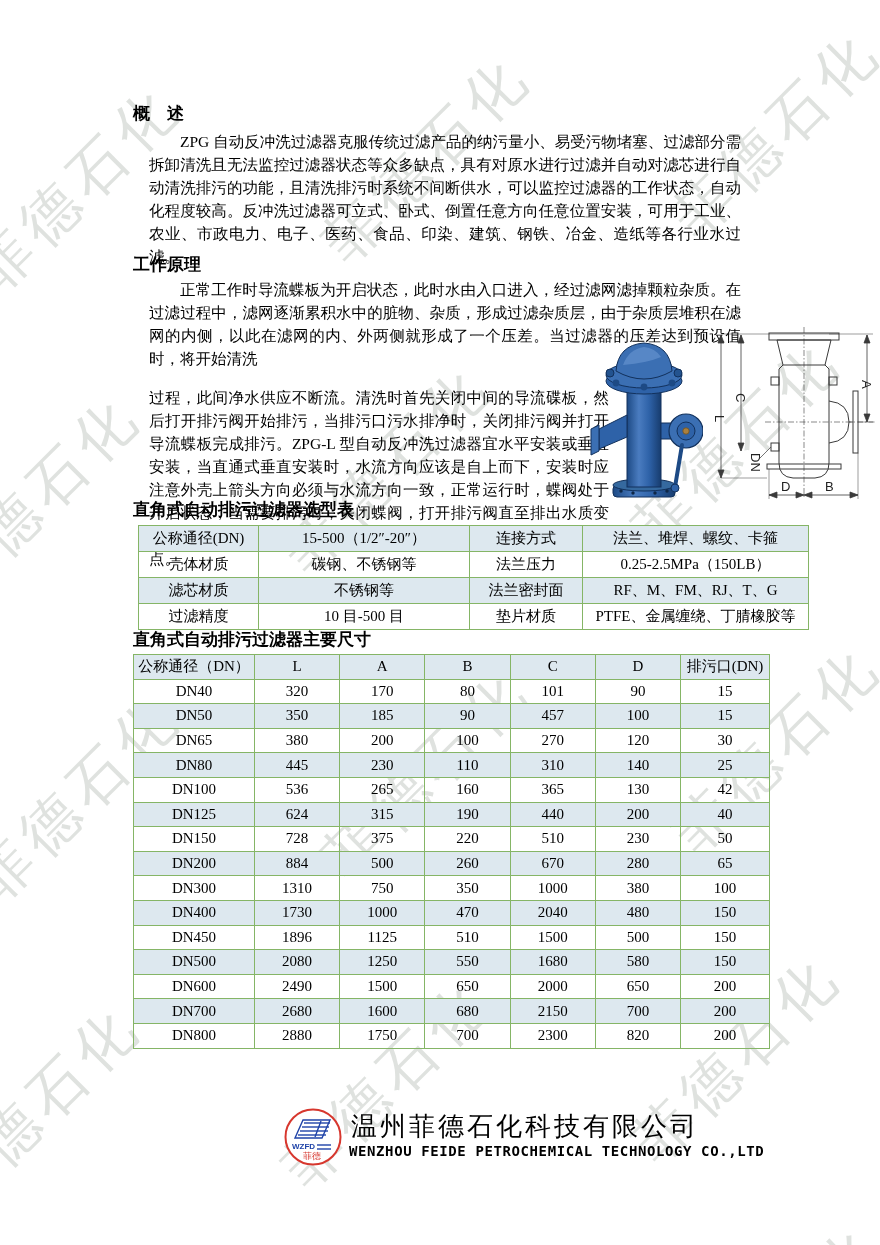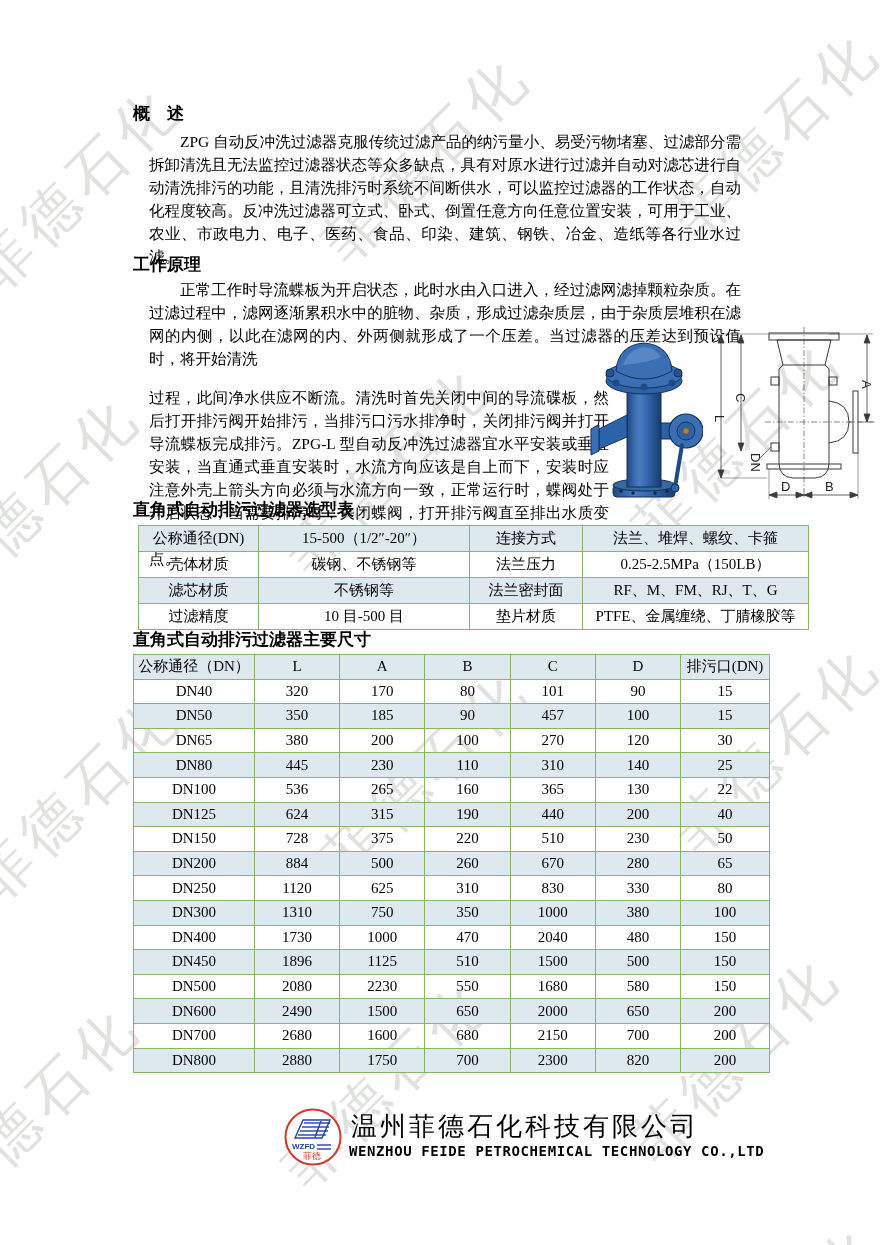--- a/index.html
+++ b/index.html
@@ -269,21 +269,21 @@
             <td>140</td>
             <td>25</td>
           </tr>
           <tr>
             <td>DN100</td>
             <td>536</td>
             <td>265</td>
             <td>160</td>
             <td>365</td>
             <td>130</td>
-            <td>22</td>
+            <td>42</td>
           </tr>
           <tr>
             <td>DN125</td>
             <td>624</td>
             <td>315</td>
             <td>190</td>
             <td>440</td>
             <td>200</td>
             <td>40</td>
           </tr>
@@ -299,29 +299,20 @@
           <tr>
             <td>DN200</td>
             <td>884</td>
             <td>500</td>
             <td>260</td>
             <td>670</td>
             <td>280</td>
             <td>65</td>
           </tr>
           <tr>
-            <td>DN250</td>
-            <td>1120</td>
-            <td>625</td>
-            <td>310</td>
-            <td>830</td>
-            <td>330</td>
-            <td>80</td>
-          </tr>
-          <tr>
             <td>DN300</td>
             <td>1310</td>
             <td>750</td>
             <td>350</td>
             <td>1000</td>
             <td>380</td>
             <td>100</td>
           </tr>
           <tr>
             <td>DN400</td>
@@ -337,21 +328,21 @@
             <td>1896</td>
             <td>1125</td>
             <td>510</td>
             <td>1500</td>
             <td>500</td>
             <td>150</td>
           </tr>
           <tr>
             <td>DN500</td>
             <td>2080</td>
-            <td>2230</td>
+            <td>1250</td>
             <td>550</td>
             <td>1680</td>
             <td>580</td>
             <td>150</td>
           </tr>
           <tr>
             <td>DN600</td>
             <td>2490</td>
             <td>1500</td>
             <td>650</td>

